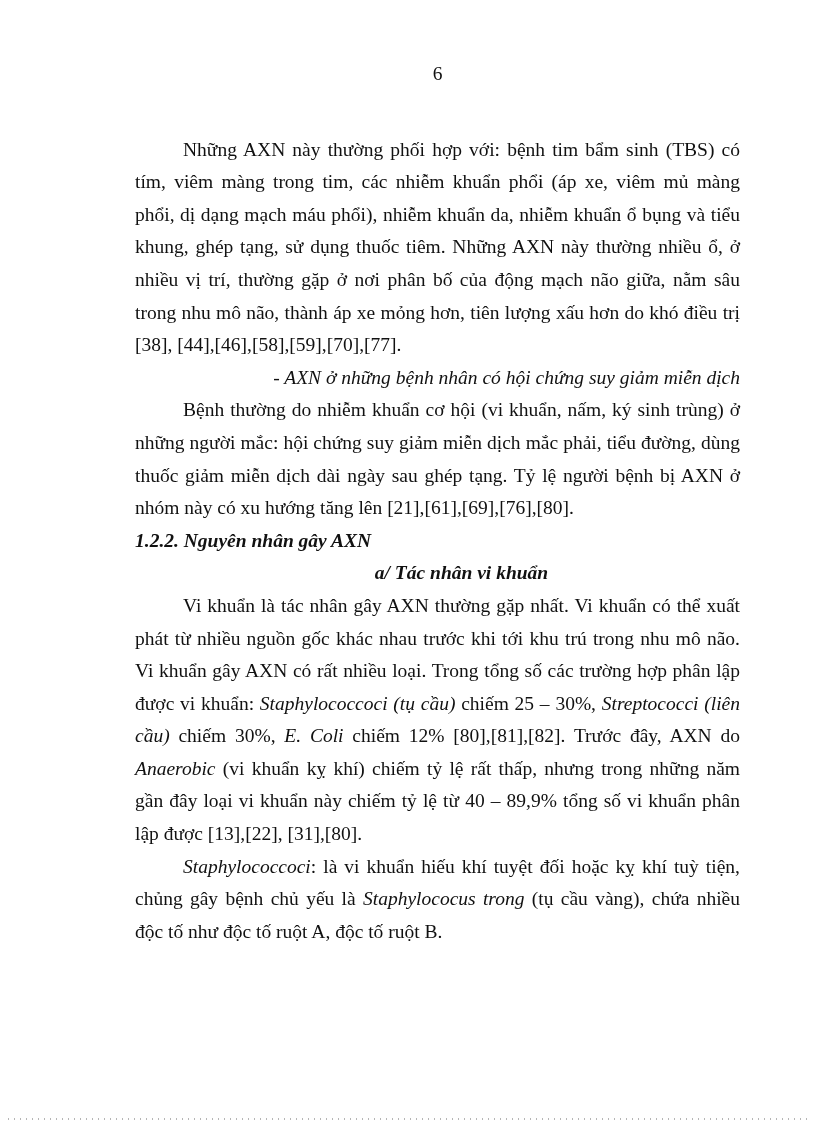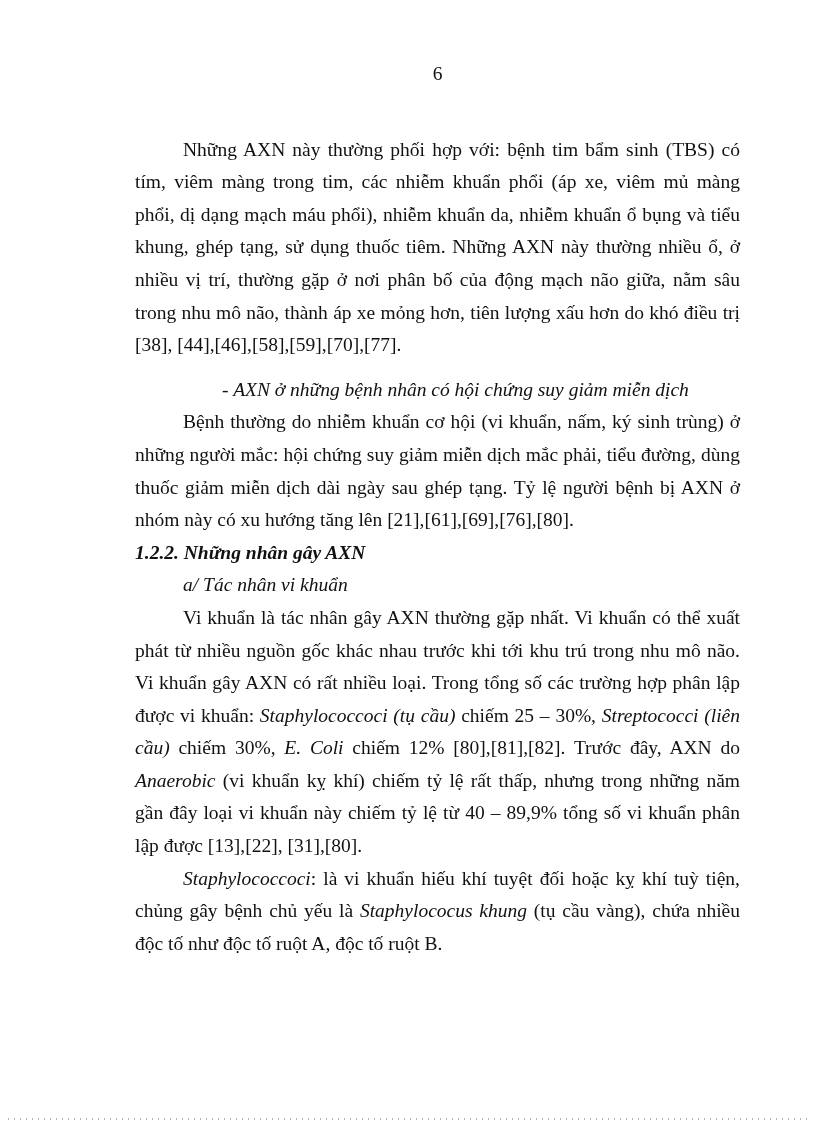--- a/index.html
+++ b/index.html
@@ -31,35 +31,35 @@
     text-align: center;
     margin: 0 0 43px 0;
   }
   .body-text p.para {
     margin: 0;
     padding: 0;
     text-align: justify;
     text-indent: 48px;
   }
   .body-text p.para.dash-line {
-    text-align: center;
+    text-align: right;
     text-indent: 36px;
     font-style: italic;
-    margin-top: 12px;
   }
   .body-text p.para.heading {
     text-align: left;
     text-indent: 0;
     font-weight: bold;
     font-style: italic;
   }
   .body-text p.para.subheading {
-    text-align: left;
+    text-align: center;
     text-indent: 48px;
     font-style: italic;
+    font-weight: bold;
   }
   .run-normal { font-style: normal; }
   .run-italic { font-style: italic; }
   .run-bold-italic { font-style: italic; font-weight: bold; }
   .dotted-divider {
     position: absolute;
     left: 8px;
     right: 8px;
     bottom: 3px;
     height: 2px;
@@ -75,20 +75,20 @@
 </head>
 <body>
 
 <div class="page">
   <div class="page-number">6</div>
 
   <div class="body-text">
       <p class="para body"><span class="run-normal">Những AXN này thường phối hợp với: bệnh tim bẩm sinh (TBS) có tím, viêm màng trong tim, các nhiễm khuẩn phổi (áp xe, viêm mủ màng phổi, dị dạng mạch máu phổi), nhiễm khuẩn da, nhiễm khuẩn ổ bụng và tiểu khung, ghép tạng, sử dụng thuốc tiêm. Những AXN này thường nhiều ổ, ở nhiều vị trí, thường gặp ở nơi phân bố của động mạch não giữa, nằm sâu trong nhu mô não, thành áp xe mỏng hơn, tiên lượng xấu hơn do khó điều trị [38], [44],[46],[58],[59],[70],[77].</span></p>
       <p class="para dash-line"><span class="run-italic">- AXN ở những bệnh nhân có hội chứng suy giảm miễn dịch</span></p>
       <p class="para body"><span class="run-normal">Bệnh thường do nhiễm khuẩn cơ hội (vi khuẩn, nấm, ký sinh trùng) ở những người mắc: hội chứng suy giảm miễn dịch mắc phải, tiểu đường, dùng thuốc giảm miễn dịch dài ngày sau ghép tạng. Tỷ lệ người bệnh bị AXN ở nhóm này có xu hướng tăng lên [21],[61],[69],[76],[80].</span></p>
-      <p class="para heading"><span class="run-bold-italic">1.2.2. Những nhân gây AXN</span></p>
+      <p class="para heading"><span class="run-bold-italic">1.2.2. Nguyên nhân gây AXN</span></p>
       <p class="para subheading"><span class="run-italic">a/ Tác nhân vi khuẩn</span></p>
       <p class="para body"><span class="run-normal">Vi khuẩn là tác nhân gây AXN thường gặp nhất. Vi khuẩn có thể xuất phát từ nhiều nguồn gốc khác nhau trước khi tới khu trú trong nhu mô não. Vi khuẩn gây AXN có rất nhiều loại. Trong tổng số các trường hợp phân lập được vi khuẩn: </span><span class="run-italic">Staphylococcoci (tụ cầu)</span><span class="run-normal"> chiếm 25 – 30%, </span><span class="run-italic">Streptococci (liên cầu)</span><span class="run-normal"> chiếm 30%, </span><span class="run-italic">E. Coli</span><span class="run-normal"> chiếm 12% [80],[81],[82]. Trước đây, AXN do </span><span class="run-italic">Anaerobic</span><span class="run-normal"> (vi khuẩn kỵ khí) chiếm tỷ lệ rất thấp, nhưng trong những năm gần đây loại vi khuẩn này chiếm tỷ lệ từ 40 – 89,9% tổng số vi khuẩn phân lập được [13],[22], [31],[80].</span></p>
-      <p class="para body"><span class="run-italic">Staphylococcoci</span><span class="run-normal">: là vi khuẩn hiếu khí tuyệt đối hoặc kỵ khí tuỳ tiện, chủng gây bệnh chủ yếu là </span><span class="run-italic">Staphylococus khung</span><span class="run-normal"> (tụ cầu vàng), chứa nhiều độc tố như độc tố ruột A, độc tố ruột B.</span></p>
+      <p class="para body"><span class="run-italic">Staphylococcoci</span><span class="run-normal">: là vi khuẩn hiếu khí tuyệt đối hoặc kỵ khí tuỳ tiện, chủng gây bệnh chủ yếu là </span><span class="run-italic">Staphylococus trong</span><span class="run-normal"> (tụ cầu vàng), chứa nhiều độc tố như độc tố ruột A, độc tố ruột B.</span></p>
     </div>
 
   <div class="dotted-divider"></div>
 </div>
 
 </body></html>

